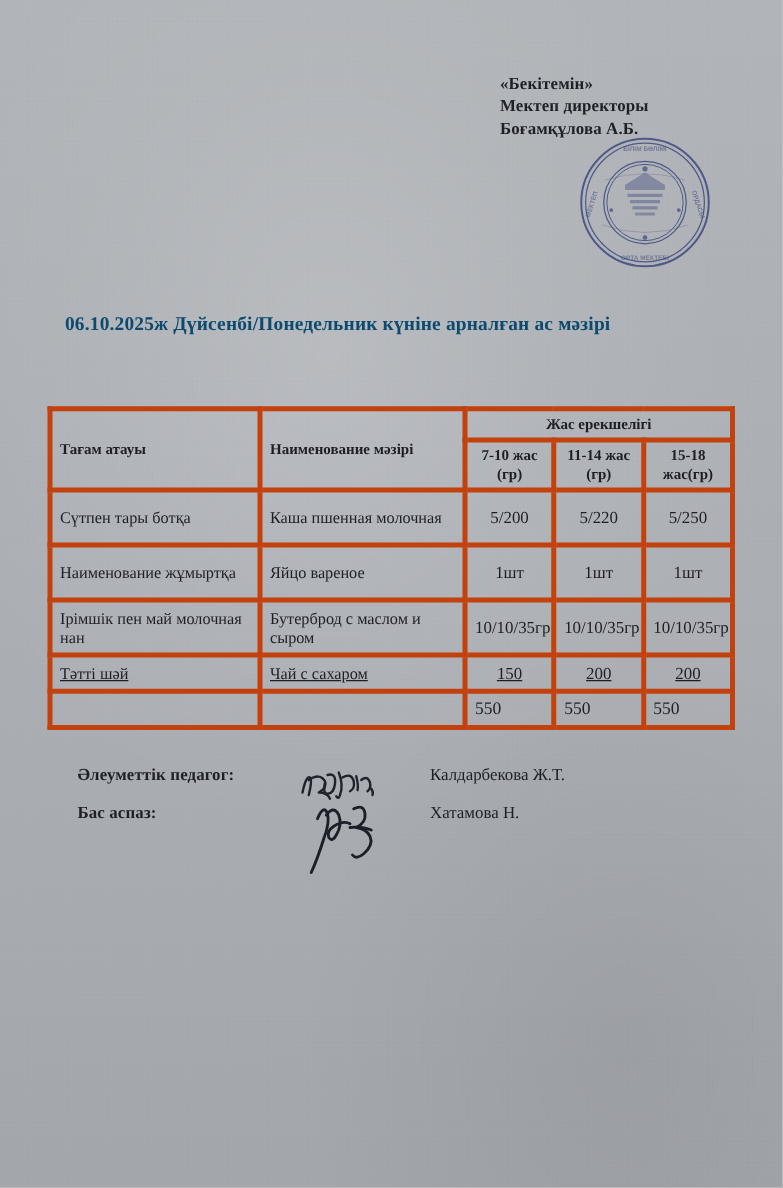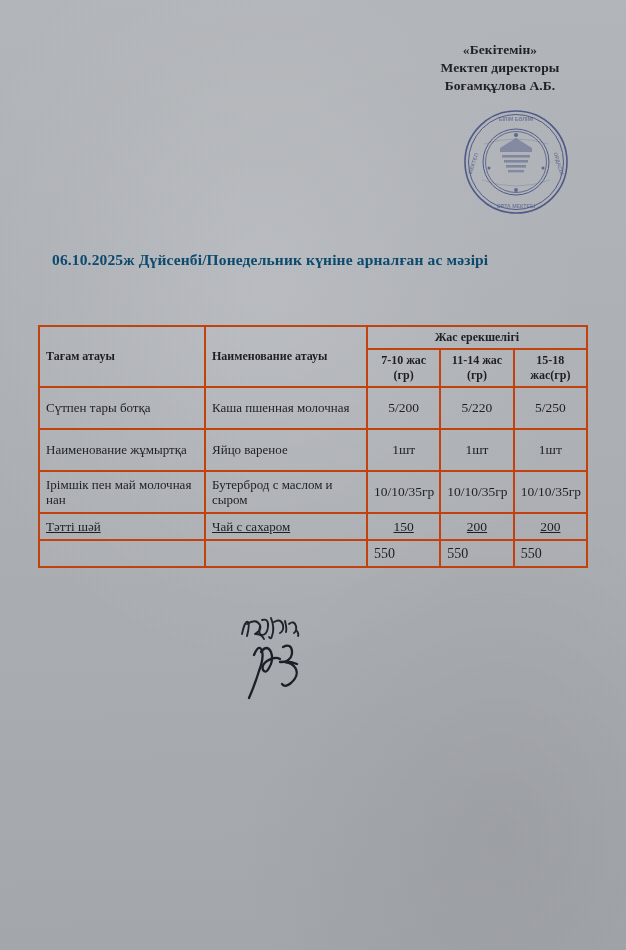--- a/index.html
+++ b/index.html
@@ -33,23 +33,23 @@
     background-image:
       repeating-linear-gradient(0deg, rgba(0,0,0,0.018) 0 1px, rgba(255,255,255,0.012) 1px 2px),
       repeating-linear-gradient(90deg, rgba(0,0,0,0.014) 0 1px, rgba(255,255,255,0.010) 1px 2px);
     pointer-events: none;
   }
 
   
   #approval {
     position: absolute;
     left: 400px;
-    top: 41px;
+    top: 58px;
     width: 200px;
-    text-align: center;
+    text-align: left;
     font-weight: bold;
     font-size: 13.5px;
     line-height: 18px;
     letter-spacing: 0.1px;
     color: #1f2128;
     z-index: 4;
   }
   #approval div { white-space: nowrap; }
 
   
@@ -82,21 +82,21 @@
     left: 38px;
     top: 325px;
     width: 550px;
     border-collapse: collapse;
     table-layout: fixed;
     font-size: 13px;
     color: #1d1f24;
     background: rgba(255,255,255,0.035);
   }
   #menu-table td, #menu-table th {
-    border: 2px solid #c2410c;
+    border: 4px solid #c2410c;
     padding: 3px 6px;
     vertical-align: middle;
     font-weight: normal;
   }
   #menu-table thead th {
     font-weight: bold;
     font-size: 12px;
   }
   .col-kz { width: 152px; text-align: left; }
   .col-ru { width: 148px; text-align: left; }
@@ -185,21 +185,21 @@
     <path d="M20 72 q34 12 68 0"></path>
   </g>
 </svg>
 
 <div id="doc-title">06.10.2025ж Дүйсенбі/Понедельник  күніне арналған ас мәзірі</div>
 
 <table id="menu-table">
   <thead>
     <tr>
       <th class="col-kz h-left" rowspan="2">Тағам атауы</th>
-      <th class="col-ru h-left" rowspan="2">Наименование атауы</th>
+      <th class="col-ru h-left" rowspan="2">Наименование мәзірі</th>
       <th class="h-span" colspan="3">Жас ерекшелігі</th>
     </tr>
     <tr>
       <th class="col-age h-age">
         <span>7-10 жас</span><br>
         <span>(гр)</span>
       </th>
       <th class="col-age h-age">
         <span>11-14 жас</span><br>
         <span>(гр)</span>
@@ -262,13 +262,23 @@
   </g>
   <g fill="none" stroke="#1c1f28" stroke-width="2.3" stroke-linecap="round" stroke-linejoin="round">
     <path d="M18 55 q5 -12 8 -4 q2 7 -3 20 q-5 16 -10 27"></path>
     <path d="M25 52 q6 -8 10 0 q3 8 -2 16 q-3 6 -6 2 q-2 -5 4 -9 q8 -5 13 -2"></path>
     <path d="M47 47 q8 -4 9 4 q1 7 -7 11 q8 1 11 7 q3 7 -5 14 q-6 5 -9 1"></path>
     <path d="M44 62 q10 -1 17 2"></path>
   </g>
 </svg>
 
 <div id="signatures">
+  <div class="sig-row">
+    <div class="sig-role">Әлеуметтік педагог:</div>
+    <div class="sig-gap"></div>
+    <div class="sig-name">Калдарбекова Ж.Т.</div>
+  </div>
+  <div class="sig-row">
+    <div class="sig-role">Бас аспаз:</div>
+    <div class="sig-gap"></div>
+    <div class="sig-name">Хатамова Н.</div>
+  </div>
 </div>
 
 </body></html>

